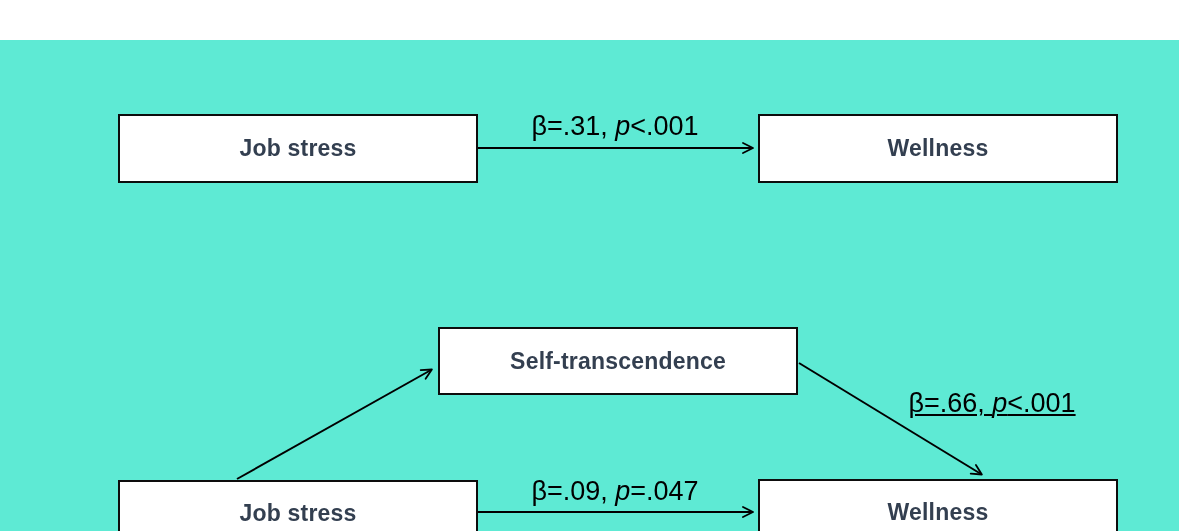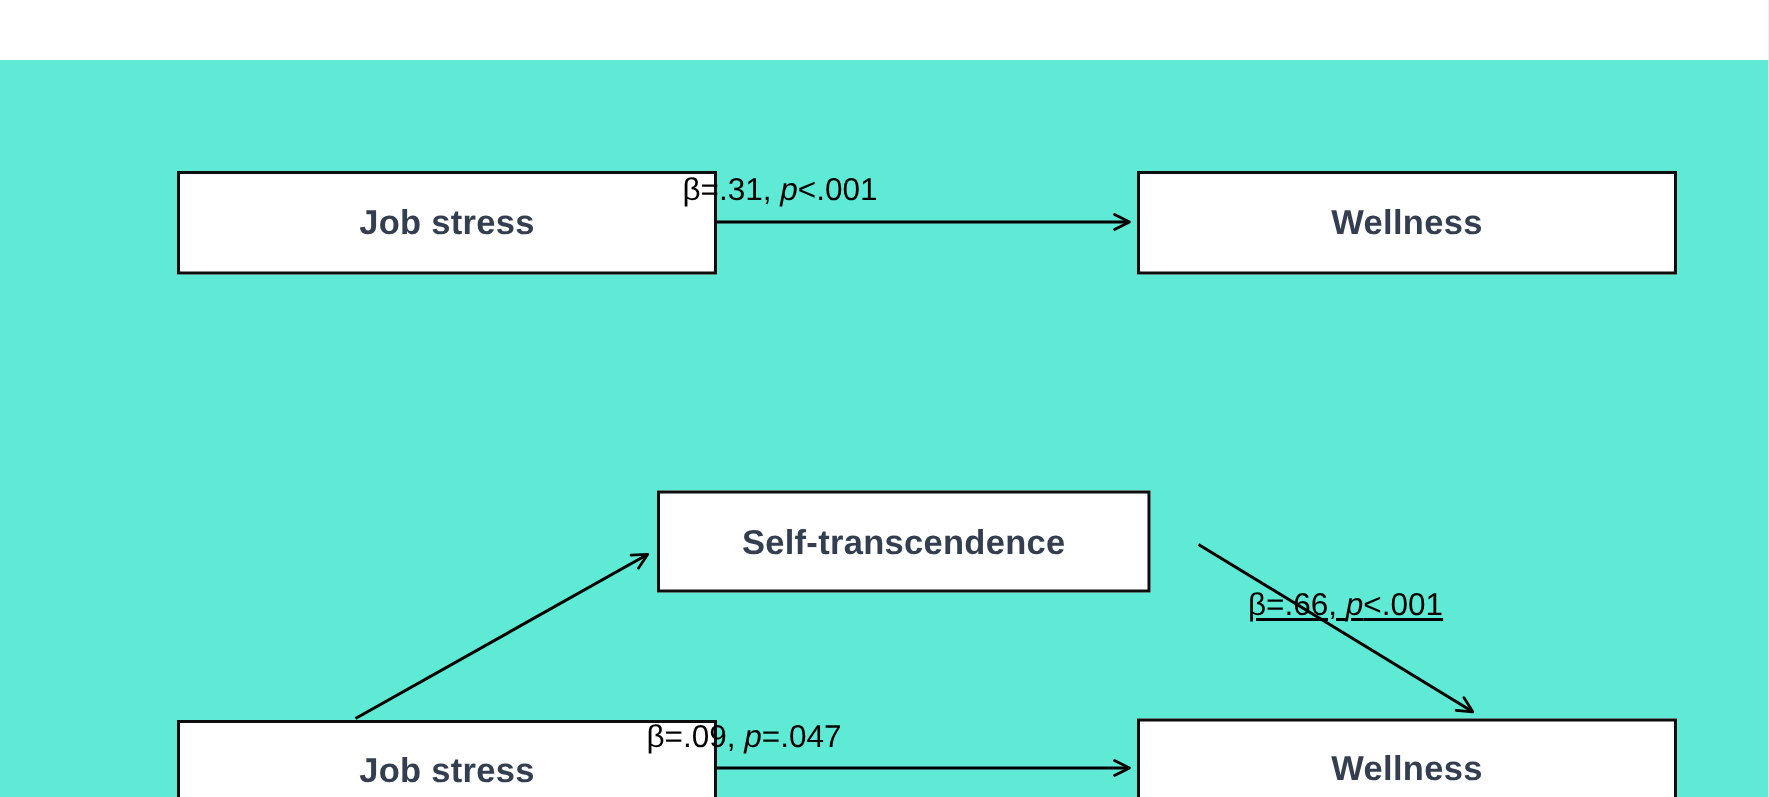--- a/index.html
+++ b/index.html
@@ -32,21 +32,22 @@
     align-items: center;
     justify-content: center;
     font-weight: bold;
     font-size: 23px;
     color: #333f50;
     letter-spacing: 0.2px;
   }
   .path-label {
     position: absolute;
     width: 320px;
-    font-size: 21px;
+    text-align: center;
+    font-size: 27px;
     color: #000000;
     white-space: nowrap;
     line-height: 27px;
   }
   .path-label .p-italic {
     font-style: italic;
   }
 </style>
 </head>
 <body>
@@ -74,34 +75,34 @@
   </div>
 
   <div class="node-box" style="left:758px; top:74px; width:360px; height:69px;">
     <span>Wellness</span>
   </div>
 
   <div class="path-label" style="left:455px; top:73px;">
     <span>β=.31, </span><span class="p-italic">p</span><span>&lt;.001</span>
   </div>
 
-  <div class="node-box" style="left:438px; top:287px; width:329px; height:68px;">
+  <div class="node-box" style="left:438px; top:287px; width:360px; height:68px;">
     <span>Self-transcendence</span>
   </div>
 
   <div class="node-box" style="left:118px; top:440px; width:360px; height:66px;">
     <span>Job stress</span>
   </div>
 
   <div class="node-box" style="left:758px; top:439px; width:360px; height:66px;">
     <span>Wellness</span>
   </div>
 
 
   <div class="path-label" style="left:832px; top:350px;text-decoration:underline;">
     <span>β=.66, </span><span class="p-italic">p</span><span>&lt;.001</span>
   </div>
 
-  <div class="path-label" style="left:431px; top:438px;">
+  <div class="path-label" style="left:455px; top:438px;">
     <span>β=.09, </span><span class="p-italic">p</span><span>=.047</span>
   </div>
 
 </div>
 
 </body></html>

